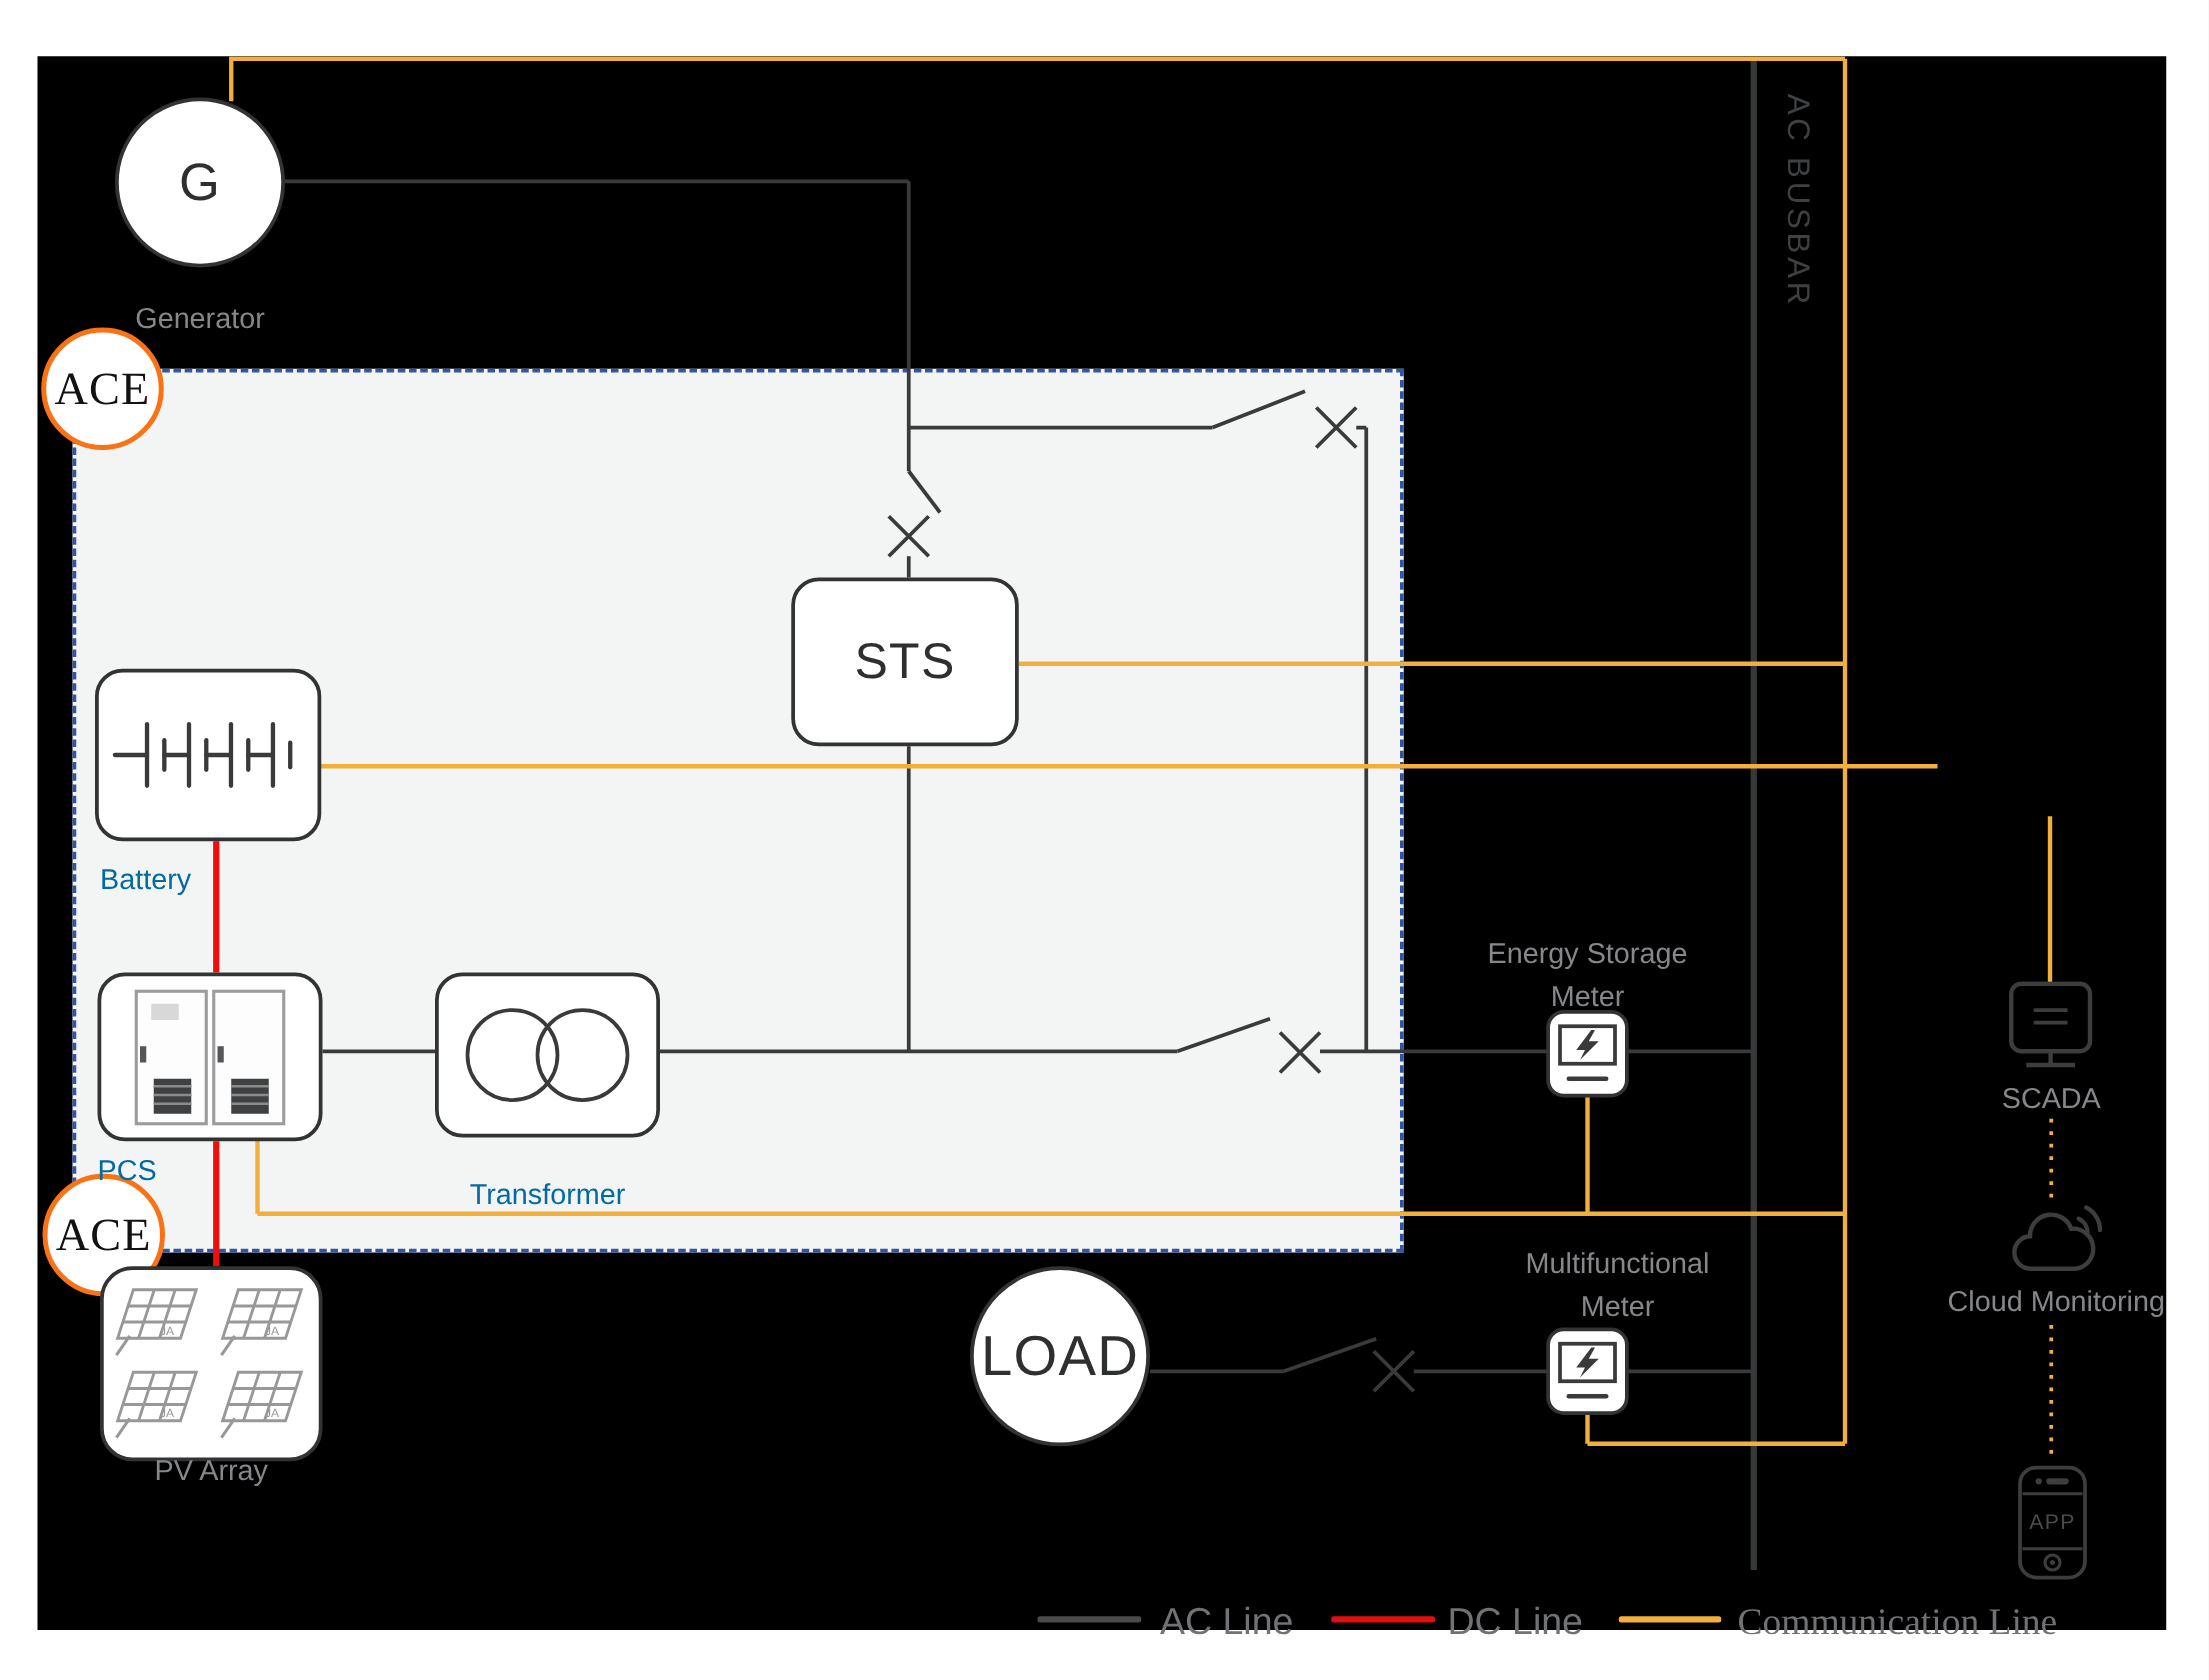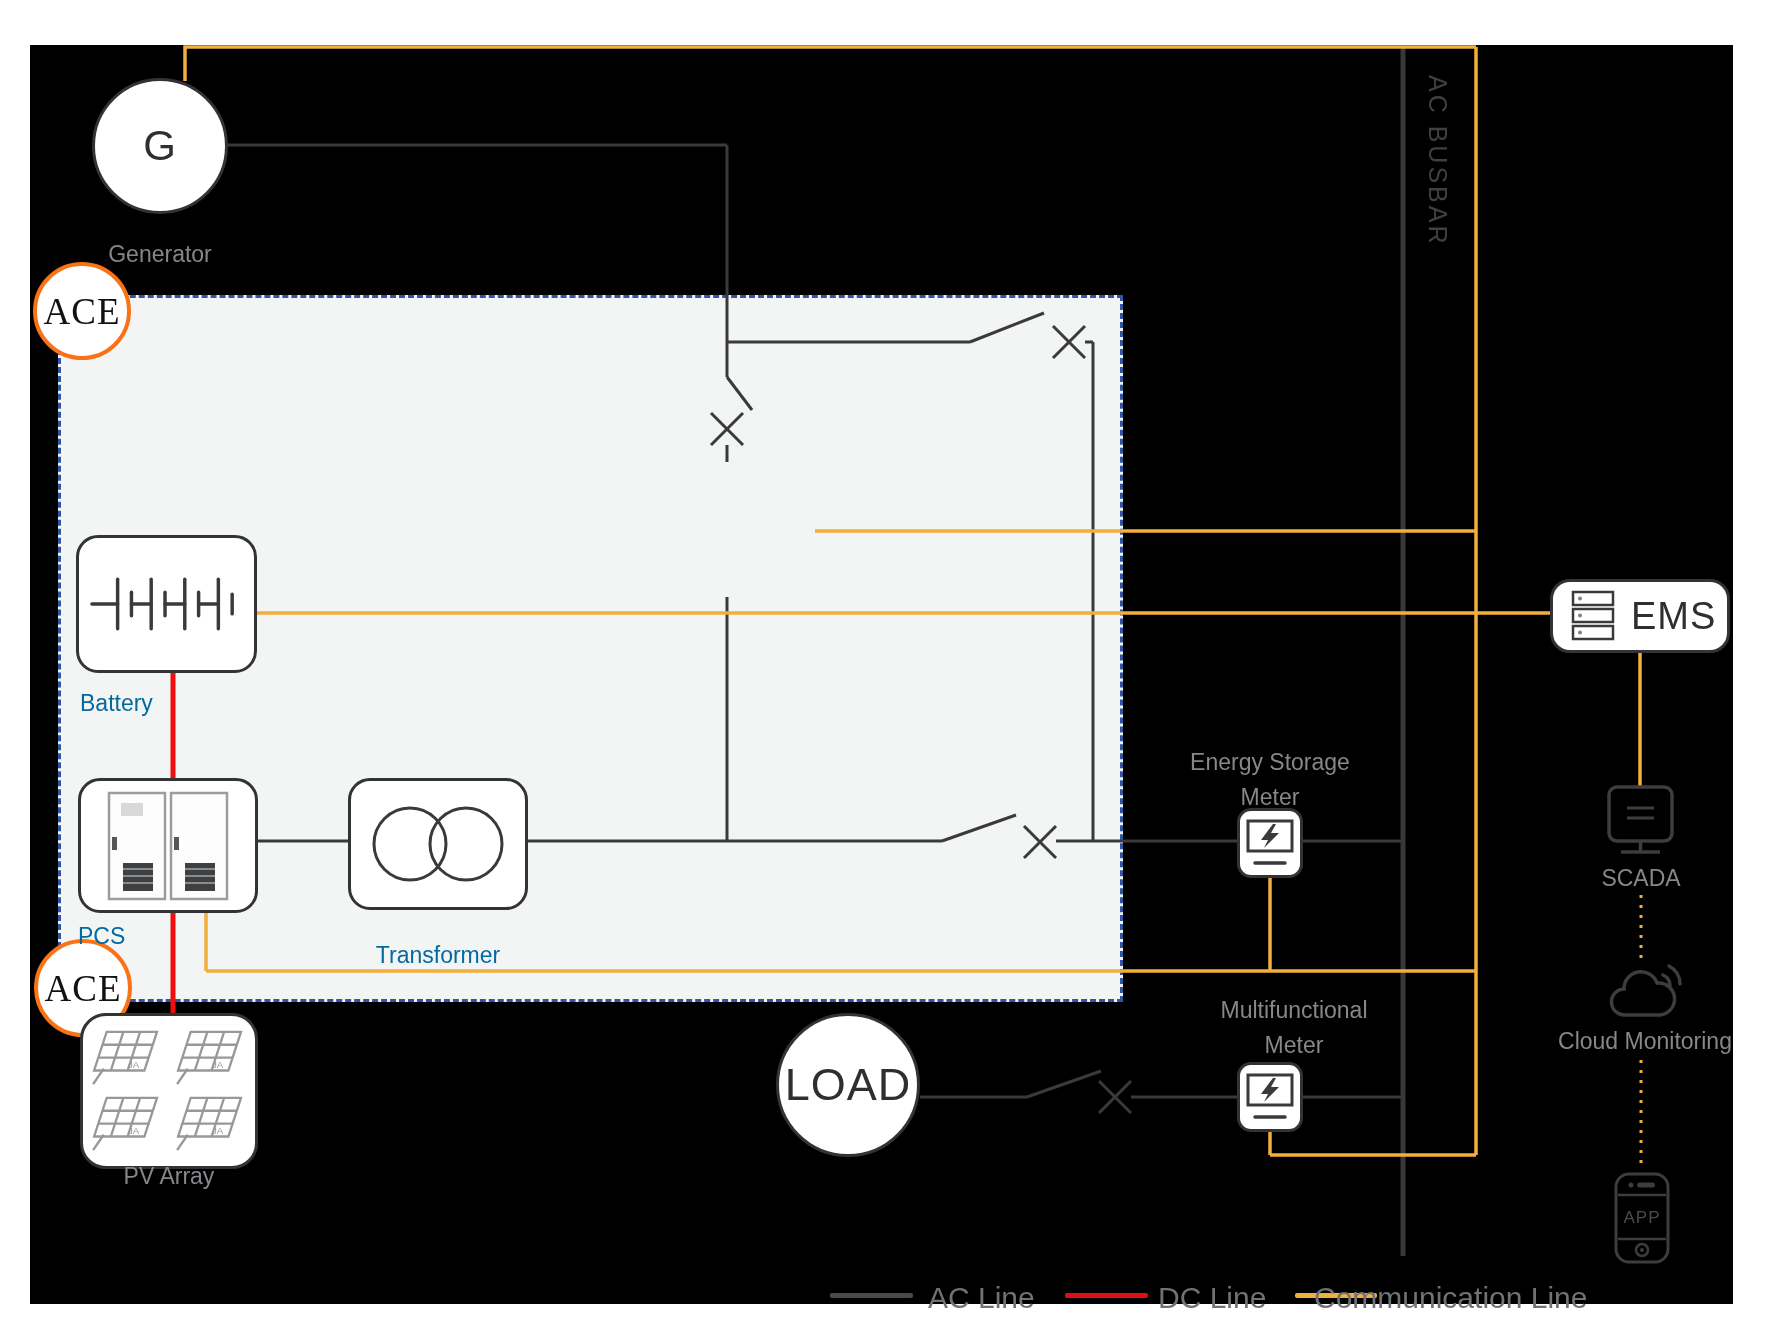--- a/index.html
+++ b/index.html
@@ -122,20 +122,23 @@
     <div class="lbl-dark" style="left:48px;top:878px;">PCS</div>
 
     <div class="box" style="left:318px;top:733px;width:180px;height:132px;">
       <svg width="174" height="126" viewBox="0 0 174 126" stroke="#3a3a3c" stroke-width="3" fill="none">
         <circle cx="59" cy="63" r="36"></circle>
         <circle cx="115" cy="63" r="36"></circle>
       </svg>
     </div>
     <div class="lbl-dark center" style="left:408px;top:897px;">Transformer</div>
 
+    <div class="box" style="left:603px;top:417px;width:182px;height:135px;">
+      <span class="big-txt">STS</span>
+    </div>
 
     <div class="box" style="left:50px;top:968px;width:178px;height:156px;border-radius:26px;">
       <div class="pv-grid">
         <svg width="82" height="60" viewBox="0 0 82 62">
           <g transform="translate(20,4) skewX(-18)" stroke="#97989a" stroke-width="2.5" fill="none">
             <rect x="0" y="0" width="52" height="40"></rect>
             <path d="M17.3,0 V40 M34.6,0 V40 M0,13.3 H52 M0,26.6 H52"></path>
           </g>
           <path d="M6,58 L17,42" stroke="#97989a" stroke-width="2.5" fill="none"></path>
           <text x="42" y="41" font-size="10" fill="#97989a" font-family="Liberation Sans, sans-serif">JA</text>
@@ -191,36 +194,20 @@
         <path d="M15,52 H45" stroke="#3a3a3c" stroke-width="3.5" stroke-linecap="round"></path>
       </svg>
     </div>
     <div class="lbl center" style="left:1264px;top:948px;line-height:35px;">
       <div>Multifunctional</div>
       <div>Meter</div>
     </div>
 
     <div class="busbar-lbl">AC BUSBAR</div>
 
-    <div class="box" style="left:1520px;top:534px;width:180px;height:74px;border-radius:20px;
-         justify-content:flex-start;padding-left:18px;gap:16px;">
-      <svg width="44" height="52" viewBox="0 0 44 52">
-        <g fill="none" stroke="#3a3a3c" stroke-width="2.5">
-          <rect x="2" y="2" width="40" height="13"></rect>
-          <rect x="2" y="19" width="40" height="13"></rect>
-          <rect x="2" y="36" width="40" height="13"></rect>
-        </g>
-        <g fill="#808184">
-          <circle cx="9" cy="8.5" r="2"></circle>
-            <circle cx="9" cy="25.5" r="2"></circle>
-            <circle cx="9" cy="42.5" r="2"></circle>
-        </g>
-      </svg>
-      <span class="big-txt" style="font-size:38px;">EMS</span>
-    </div>
 
     <svg style="position:absolute;left:1577px;top:740px;" width="68" height="80" viewBox="0 0 68 80">
       <g fill="none" stroke="#3c3d3f" stroke-width="3.5">
         <rect x="2" y="2" width="63" height="54" rx="8"></rect>
         <path d="M20,23 H47 M20,33 H47" stroke-width="3"></path>
         <path d="M33.5,56 V67"></path>
         <path d="M14,67 H53"></path>
       </g>
     </svg>
     <div class="lbl center" style="left:1611px;top:820px;">SCADA</div>
@@ -242,16 +229,16 @@
       <text x="28" y="51" font-size="17" fill="#4a4b4d" text-anchor="middle" letter-spacing="1" font-family="Liberation Sans, sans-serif">APP</text>
       <circle cx="28" cy="78" r="6" fill="none" stroke="#3c3d3f" stroke-width="2.5"></circle>
       <circle cx="28" cy="78" r="2" fill="#3c3d3f"></circle>
     </svg>
 
     <div class="legend-swatch" style="left:800px;width:83px;background:#4a4a4c;"></div>
     <div class="legend-lbl" style="left:898px;">AC Line</div>
     <div class="legend-swatch" style="left:1035px;width:83px;background:#e01010;"></div>
     <div class="legend-lbl" style="left:1128px;">DC Line</div>
     <div class="legend-swatch" style="left:1265px;width:82px;background:#f2af3c;"></div>
-    <div class="legend-lbl" style="left:1284px;">Communication Line</div>
+    <div class="legend-lbl" style="left:1360px;font-family:Liberation Serif, serif;">Communication Line</div>
 
   </div>
 </div>
 
 </body></html>

